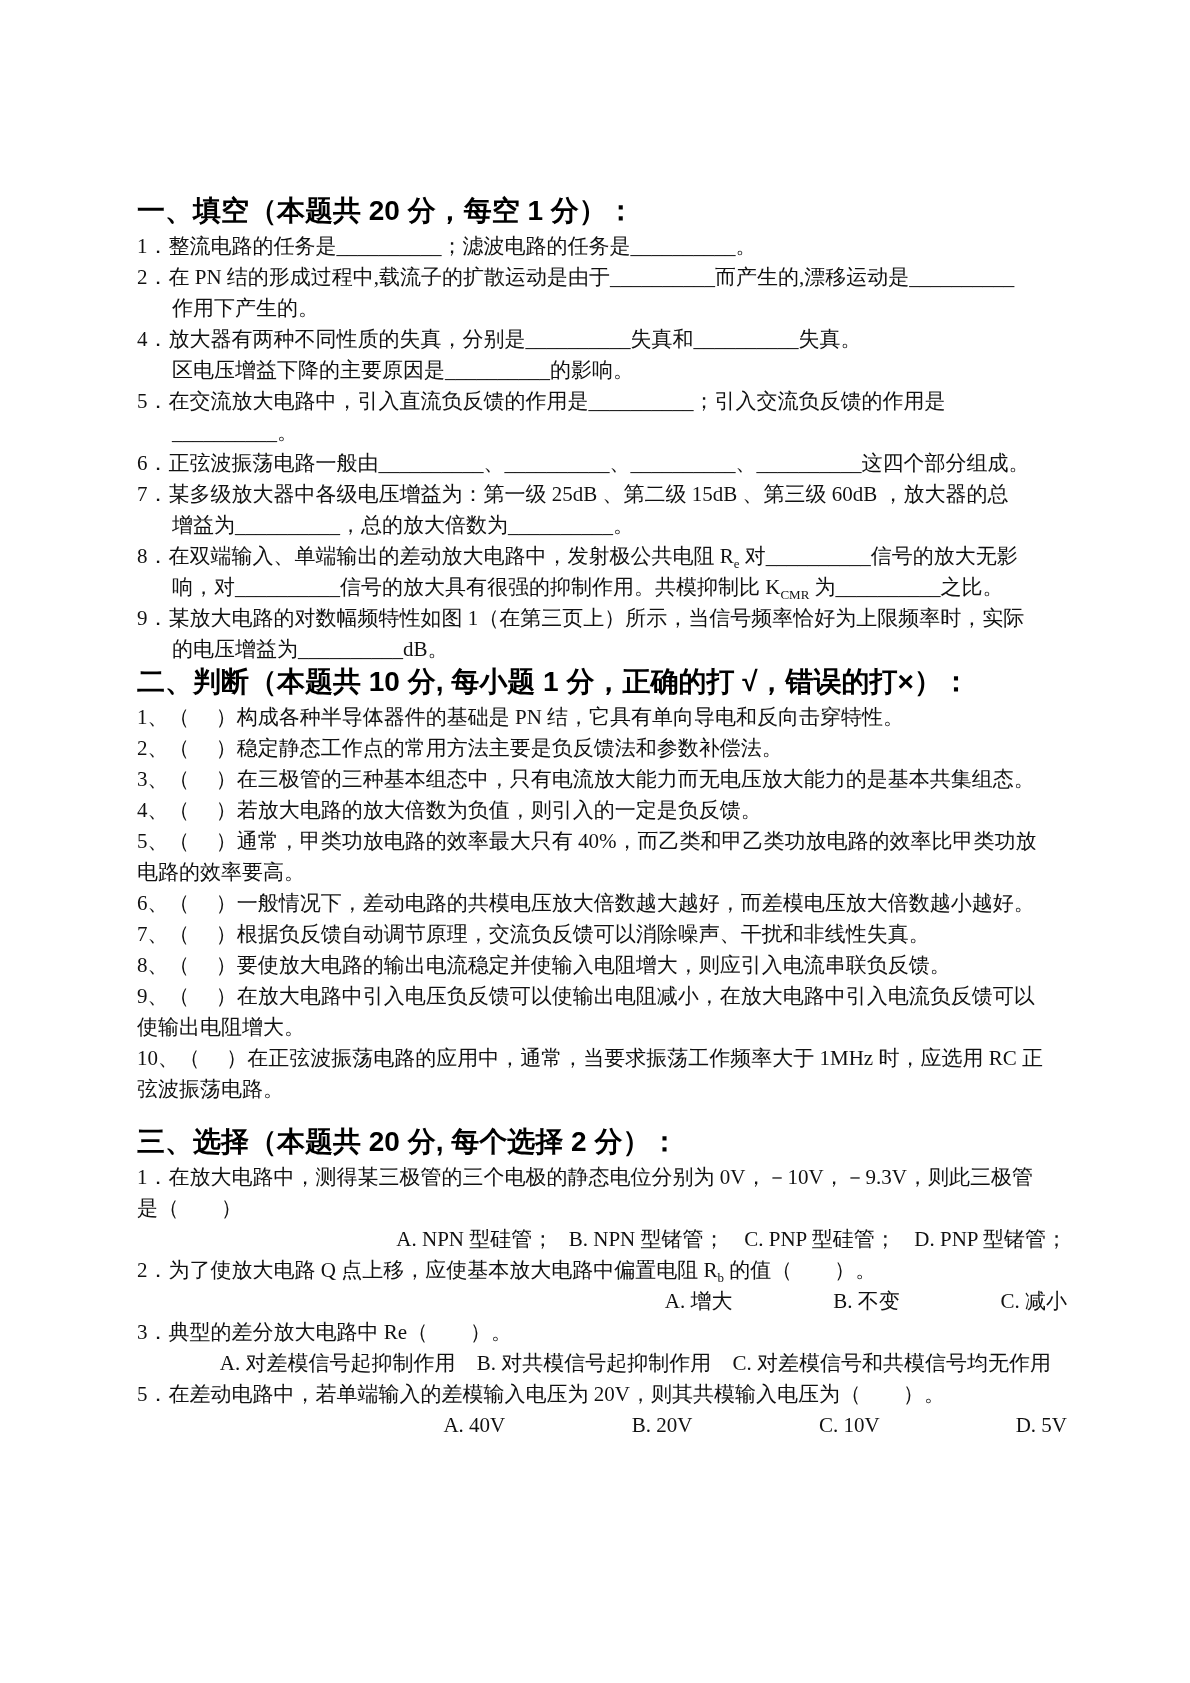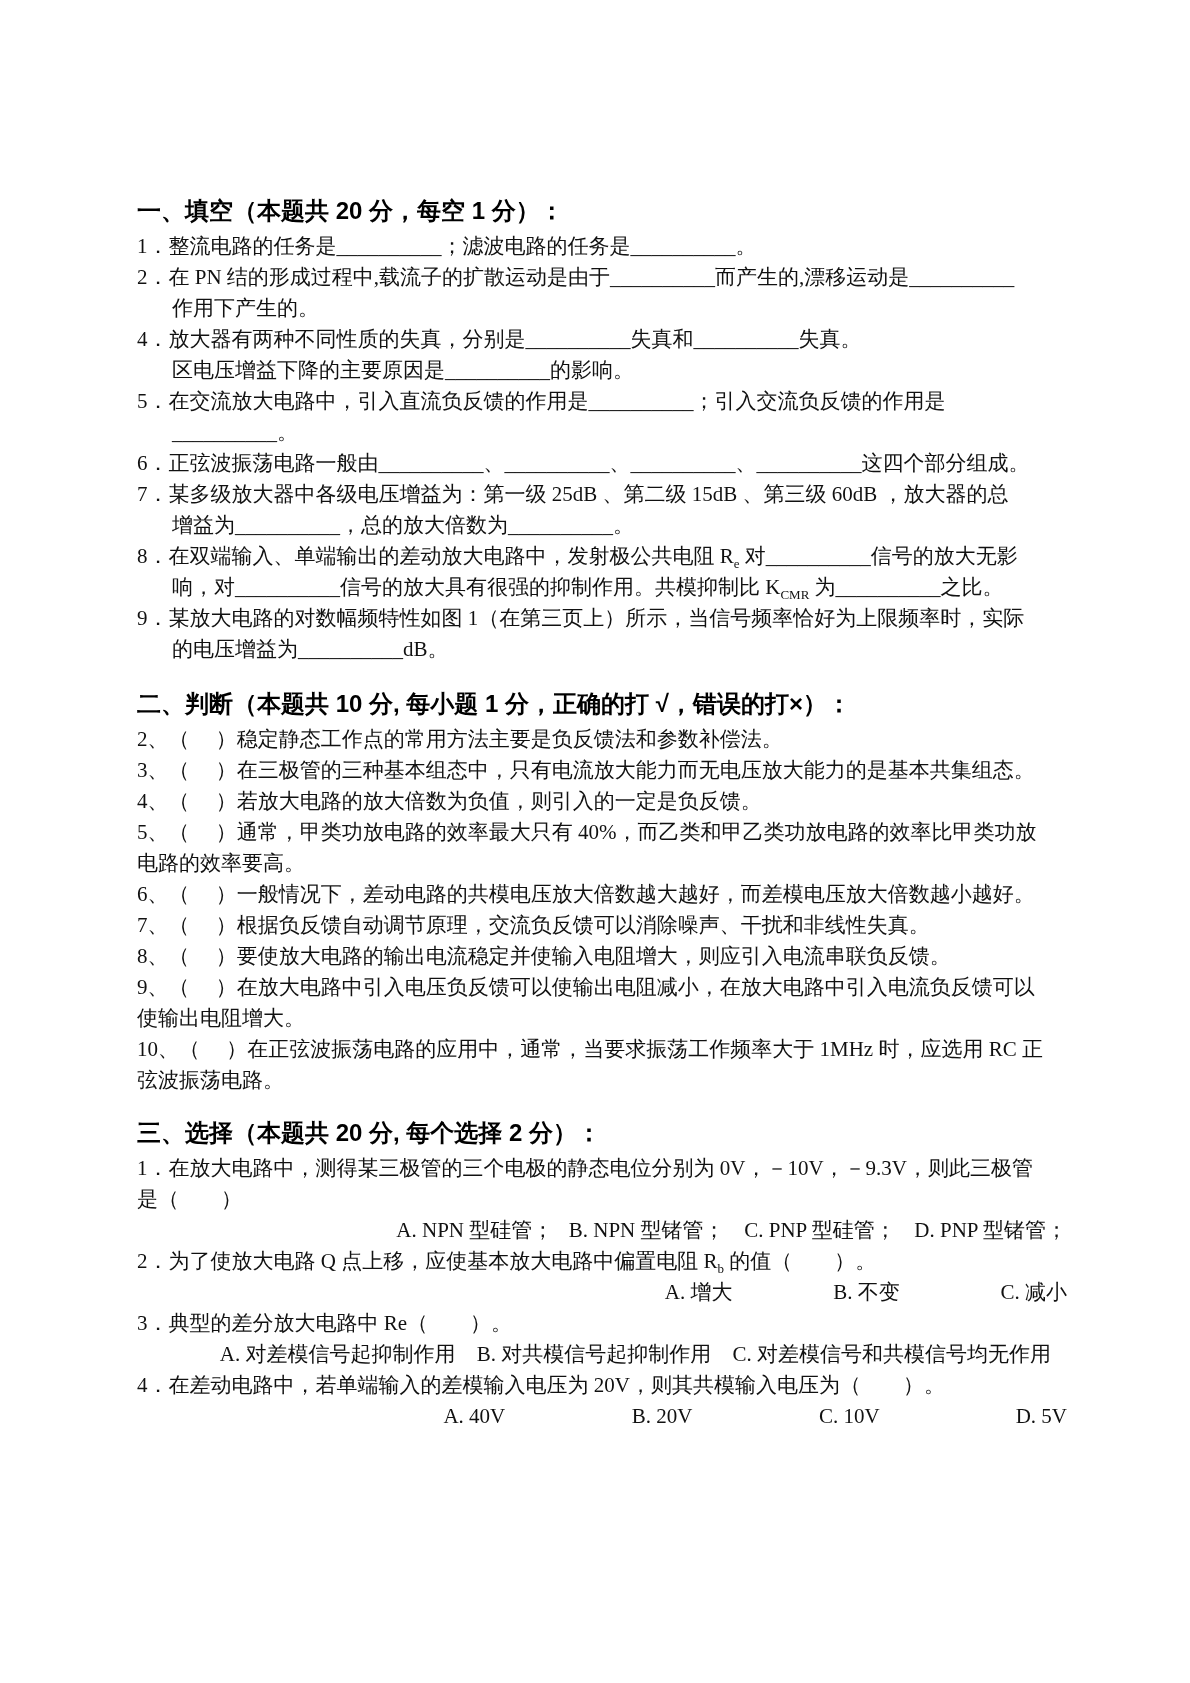--- a/index.html
+++ b/index.html
@@ -8,24 +8,24 @@
     background:#ffffff;color:#111111;
     font-family:"Liberation Serif","DejaVu Serif",serif;
     font-size:21px;
     position:relative;overflow:hidden;
   }
   .content{position:absolute;left:137px;top:194px;width:930px;}
   .line{line-height:31px;height:31px;white-space:nowrap;}
   .cont{padding-left:35px;}
   h2.sec{
     font-family:"Liberation Sans","DejaVu Sans",sans-serif;
-    font-size:24px;font-weight:700;line-height:34px;
+    font-size:28px;font-weight:700;line-height:34px;
     margin:0 0 3px 0;white-space:nowrap;color:#000;
   }
-  h2.sec.mt2{margin-top:22px;}
+  h2.sec.mt2{margin-top:0;}
   h2.sec.mt3{margin-top:20px;}
   .options{padding-left:38px;text-align:right;}
   .opt{display:inline-block;min-width:166px;}
   .options-q2 .opt{min-width:162px;font-family:Liberation Serif, serif;}
   .options-q4 .opt{min-width:182px;}
   .options-tight .opt{min-width:0;margin-right:16px;}
   sub{font-size:13px;line-height:0;}
 </style>
 </head>
 <body>
@@ -46,20 +46,21 @@
       <div class="line">7．某多级放大器中各级电压增益为：第一级 25dB 、第二级 15dB 、第三级 60dB ，放大器的总</div>
       <div class="line cont">增益为__________，总的放大倍数为__________。</div>
       <div class="line"><span>8．在双端输入、单端输出的差动放大电路中，发射极公共电阻 R</span><sub>e</sub><span> 对__________信号的放大无影</span></div>
       <div class="line cont"><span>响，对__________信号的放大具有很强的抑制作用。共模抑制比 K</span><sub>CMR</sub><span> 为__________之比。</span></div>
       <div class="line">9．某放大电路的对数幅频特性如图 1（在第三页上）所示，当信号频率恰好为上限频率时，实际</div>
       <div class="line cont">的电压增益为__________dB。</div>
     </div>
 
     <h2 class="sec mt2">二、判断（本题共 10 分, 每小题 1 分，正确的打 √，错误的打×）：</h2>
     <div>
+      <div class="line">1、（　 ）构成各种半导体器件的基础是 PN 结，它具有单向导电和反向击穿特性。</div>
       <div class="line">2、（　 ）稳定静态工作点的常用方法主要是负反馈法和参数补偿法。</div>
       <div class="line">3、（　 ）在三极管的三种基本组态中，只有电流放大能力而无电压放大能力的是基本共集组态。</div>
       <div class="line">4、（　 ）若放大电路的放大倍数为负值，则引入的一定是负反馈。</div>
       <div class="line">5、（　 ）通常，甲类功放电路的效率最大只有 40%，而乙类和甲乙类功放电路的效率比甲类功放</div>
       <div class="line">电路的效率要高。</div>
       <div class="line">6、（　 ）一般情况下，差动电路的共模电压放大倍数越大越好，而差模电压放大倍数越小越好。</div>
       <div class="line">7、（　 ）根据负反馈自动调节原理，交流负反馈可以消除噪声、干扰和非线性失真。</div>
       <div class="line">8、（　 ）要使放大电路的输出电流稳定并使输入电阻增大，则应引入电流串联负反馈。</div>
       <div class="line">9、（　 ）在放大电路中引入电压负反馈可以使输出电阻减小，在放大电路中引入电流负反馈可以</div>
       <div class="line">使输出电阻增大。</div>
@@ -82,21 +83,21 @@
         <span class="opt">A. 增大</span>
         <span class="opt">B. 不变</span>
         <span class="opt">C. 减小</span>
       </div>
       <div class="line">3．典型的差分放大电路中 Re（　　）。</div>
       <div class="line options options-tight">
         <span class="opt">A. 对差模信号起抑制作用</span>
         <span class="opt">B. 对共模信号起抑制作用</span>
         <span class="opt">C. 对差模信号和共模信号均无作用</span>
       </div>
-      <div class="line">4．在差动电路中，若单端输入的差模输入电压为 20V，则其共模输入电压为（　　）。</div>
+      <div class="line">5．在差动电路中，若单端输入的差模输入电压为 20V，则其共模输入电压为（　　）。</div>
       <div class="line options options-q4">
         <span class="opt">A. 40V</span>
         <span class="opt">B. 20V</span>
         <span class="opt">C. 10V</span>
         <span class="opt">D. 5V</span>
       </div>
     </div>
 
   </div>
 </div>

